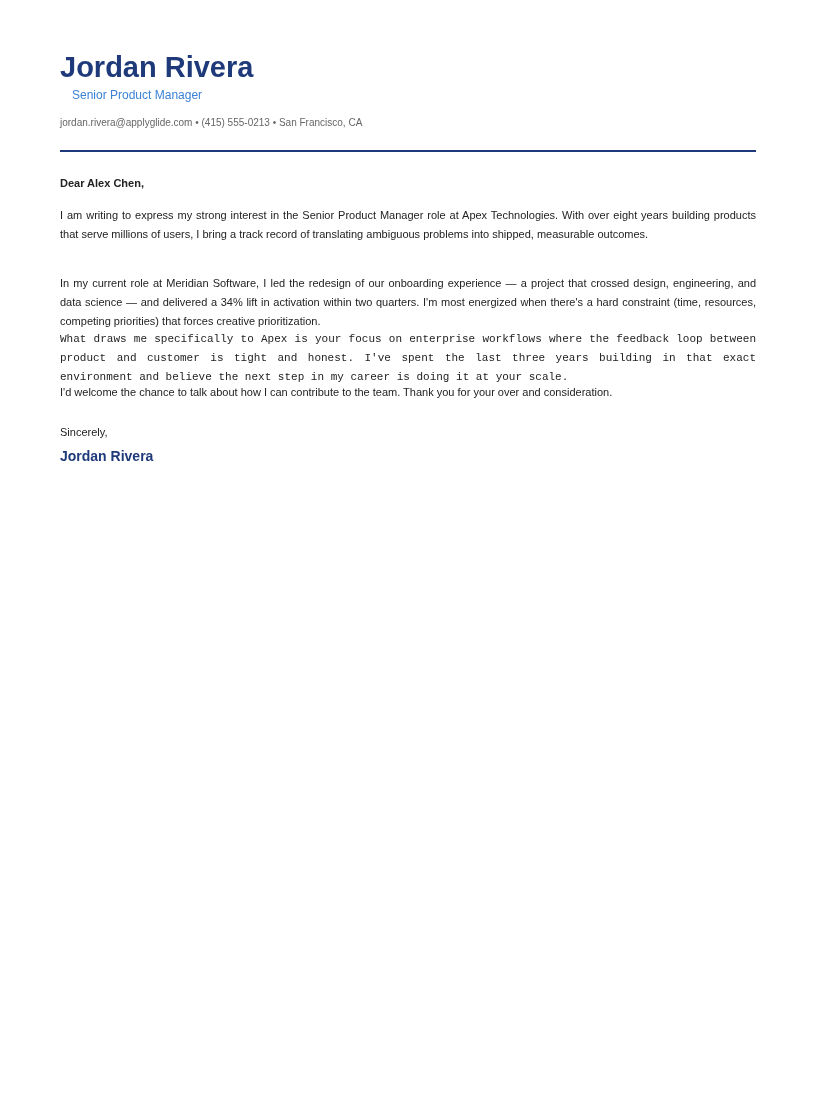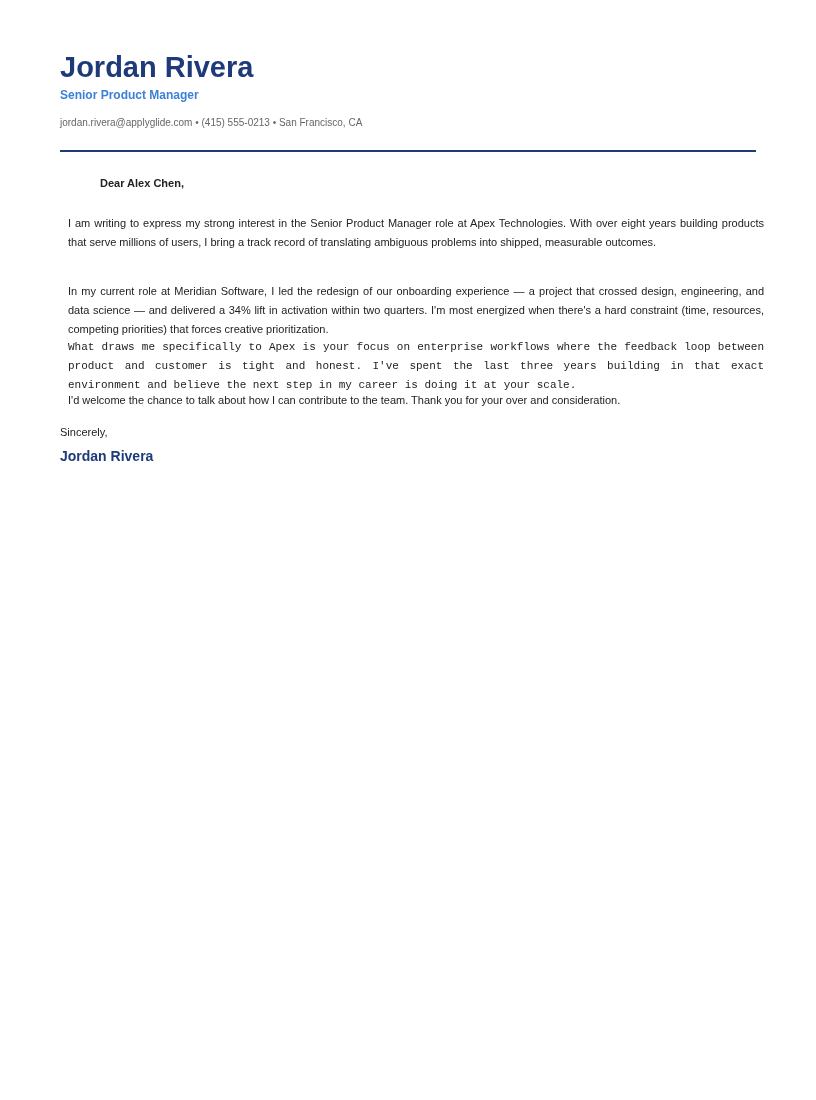--- a/index.html
+++ b/index.html
@@ -1,23 +1,23 @@
 <!DOCTYPE html>
 <html><head>
 <meta charset="utf-8">
 <style>
   html, body { margin: 0; padding: 0; background: #ffffff; }
   body { width: 816px; height: 1100px; position: relative; font-family: "Liberation Sans", sans-serif; color: #222222; }
   .page { position: absolute; left: 60px; top: 0; width: 696px; }
   .name { position: absolute; top: 49px; left: 0; font-size: 29px; font-weight: bold; color: #1f3a7a; letter-spacing: 0px; margin: 0; line-height: 36px; white-space: nowrap; }
-  .title { position: absolute; top: 87px; left: 0; font-size: 12px; font-weight: bold; color: #3b82d6; line-height: 16px; white-space: nowrap; }
+  .title { position: absolute; top: 87px; left: 12px; font-size: 12px; font-weight: normal; color: #3b82d6; line-height: 16px; white-space: nowrap; }
   .contact { position: absolute; top: 116px; left: 0; font-size: 10px; color: #666666; line-height: 14px; white-space: nowrap; }
   .divider { position: absolute; top: 150px; left: 0; width: 696px; height: 2px; background: #1f3a7a; }
-  .greeting { position: absolute; top: 176px; left: 0; font-size: 11px; font-weight: bold; color: #222222; line-height: 14px; margin-left: 40px; }
-  .para { position: absolute; left: 0; width: 696px; font-size: 11px; line-height: 19px; color: #222222; text-align: justify; margin: 8px; }
+  .greeting { position: absolute; top: 176px; left: 0; font-size: 11px; font-weight: bold; color: #222222; line-height: 14px; }
+  .para { position: absolute; left: 0; width: 696px; font-size: 11px; line-height: 19px; color: #222222; text-align: justify; margin: 0; }
   .p1 { top: 206px; }
   .p2 { top: 274px; }
   .p3 { top: 330px; font-family: Liberation Mono, monospace; }
   .p4 { top: 383px; }
   .signoff { position: absolute; top: 425px; left: 0; font-size: 11px; color: #222222; line-height: 14px; }
   .signature { position: absolute; top: 447px; left: 0; font-size: 14px; font-weight: bold; color: #1f3a7a; line-height: 18px; white-space: nowrap; }
 </style>
 </head>
 <body>
 

